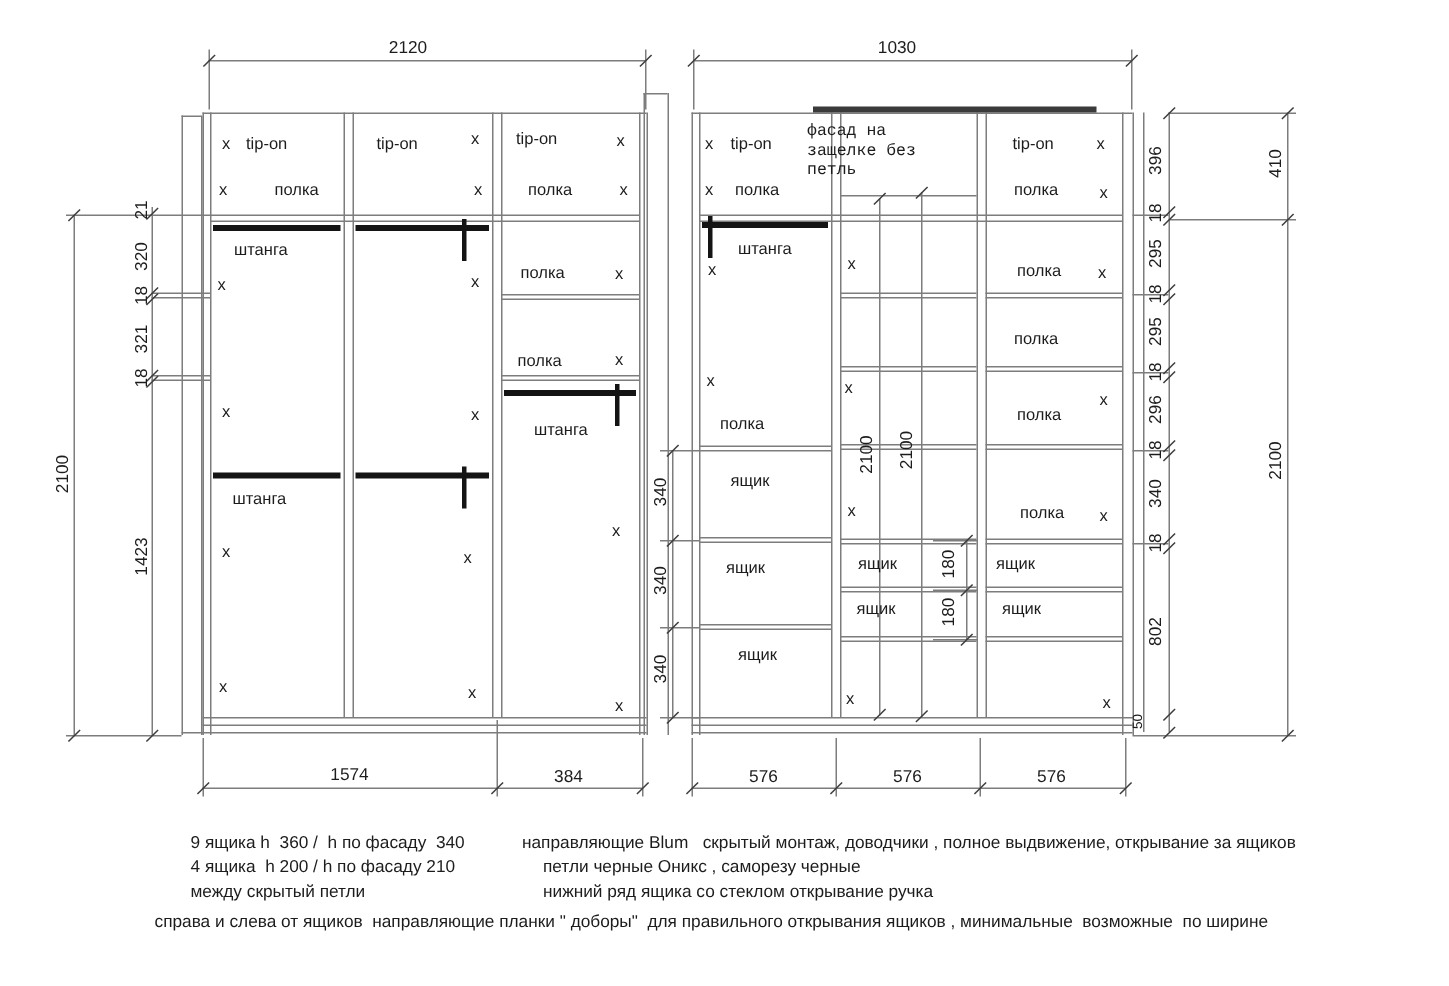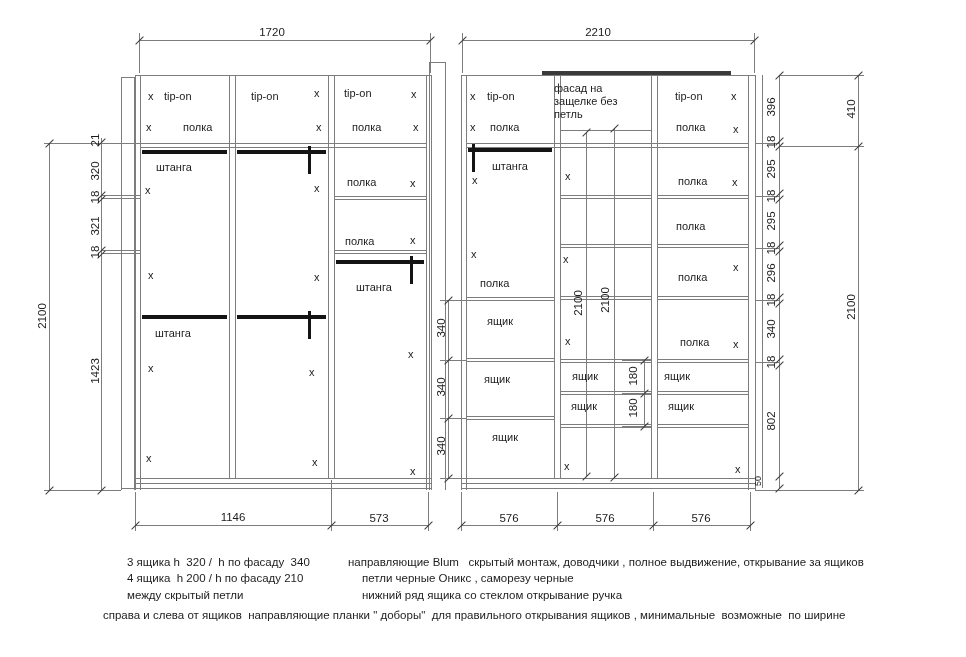--- a/index.html
+++ b/index.html
@@ -220,21 +220,21 @@
       <span class="lbl" style="left: 410px; top: 177px;">x</span>
       <span class="lbl" style="left: 345px; top: 235px;">полка</span>
       <span class="lbl" style="left: 410px; top: 234px;">x</span>
       <span class="lbl" style="left: 356px; top: 281px;">штанга</span>
       <span class="lbl" style="left: 408px; top: 348px;">x</span>
       <span class="lbl" style="left: 410px; top: 465px;">x</span>
       <span class="lbl" style="left: 470px; top: 90px;">x</span>
       <span class="lbl" style="left: 487px; top: 90px;">tip-on</span>
       <span class="lbl" style="left: 470px; top: 121px;">x</span>
       <span class="lbl" style="left: 490px; top: 121px;">полка</span>
-      <span class="lbl" style="left: 554px; top: 82px; width: 74px; white-space: normal;">фасад на защелке без петль</span>
+      <span class="lbl" style="left: 538px; top: 82px; width: 74px; white-space: normal; font-family: Liberation Mono, monospace;">фасад на защелке без петль</span>
       <span class="lbl" style="left: 675px; top: 90px;">tip-on</span>
       <span class="lbl" style="left: 731px; top: 90px;">x</span>
       <span class="lbl" style="left: 676px; top: 121px;">полка</span>
       <span class="lbl" style="left: 733px; top: 123px;">x</span>
       <span class="lbl" style="left: 492px; top: 160px;">штанга</span>
       <span class="lbl" style="left: 472px; top: 174px;">x</span>
       <span class="lbl" style="left: 471px; top: 248px;">x</span>
       <span class="lbl" style="left: 480px; top: 277px;">полка</span>
       <span class="lbl" style="left: 487px; top: 315px;">ящик</span>
       <span class="lbl" style="left: 484px; top: 373px;">ящик</span>
@@ -250,24 +250,24 @@
       <span class="lbl" style="left: 676px; top: 220px;">полка</span>
       <span class="lbl" style="left: 733px; top: 261px;">x</span>
       <span class="lbl" style="left: 678px; top: 271px;">полка</span>
       <span class="lbl" style="left: 680px; top: 336px;">полка</span>
       <span class="lbl" style="left: 733px; top: 338px;">x</span>
       <span class="lbl" style="left: 664px; top: 370px;">ящик</span>
       <span class="lbl" style="left: 668px; top: 400px;">ящик</span>
       <span class="lbl" style="left: 735px; top: 463px;">x</span>
     </div>
   <div id="dims-layer">
-      <span class="dim" style="left: 272px; top: 32px;">1720</span>
-      <span class="dim" style="left: 598px; top: 32px;">2210</span>
-      <span class="dim" style="left: 233px; top: 517px;">1146</span>
-      <span class="dim" style="left: 379px; top: 518px;">573</span>
+      <span class="dim" style="left: 272px; top: 32px;">2120</span>
+      <span class="dim" style="left: 598px; top: 32px;">1030</span>
+      <span class="dim" style="left: 233px; top: 517px;">1574</span>
+      <span class="dim" style="left: 379px; top: 518px;">384</span>
       <span class="dim" style="left: 509px; top: 518px;">576</span>
       <span class="dim" style="left: 605px; top: 518px;">576</span>
       <span class="dim" style="left: 701px; top: 518px;">576</span>
       <span class="dim rot" style="left: 42px; top: 316px;">2100</span>
       <span class="dim rot" style="left: 95px; top: 140px;">21</span>
       <span class="dim rot" style="left: 95px; top: 171px;">320</span>
       <span class="dim rot" style="left: 95px; top: 197px;">18</span>
       <span class="dim rot" style="left: 95px; top: 226px;">321</span>
       <span class="dim rot" style="left: 95px; top: 252px;">18</span>
       <span class="dim rot" style="left: 95px; top: 371px;">1423</span>
@@ -287,21 +287,21 @@
       <span class="dim rot" style="left: 771px; top: 273px;">296</span>
       <span class="dim rot" style="left: 771px; top: 300px;">18</span>
       <span class="dim rot" style="left: 771px; top: 329px;">340</span>
       <span class="dim rot" style="left: 771px; top: 362px;">18</span>
       <span class="dim rot" style="left: 771px; top: 421px;">802</span>
       <span class="dim rot" style="left: 758px; top: 481px; font-size: 9px;">50</span>
       <span class="dim rot" style="left: 851px; top: 109px;">410</span>
       <span class="dim rot" style="left: 851px; top: 307px;">2100</span>
     </div>
   <div id="notes-layer">
-      <span class="note" style="left: 127px; top: 556px;">3 ящика h  320 /  h по фасаду  340</span>
+      <span class="note" style="left: 127px; top: 556px;">9 ящика h  360 /  h по фасаду  340</span>
       <span class="note" style="left: 127px; top: 572px;">4 ящика  h 200 / h по фасаду 210</span>
       <span class="note" style="left: 127px; top: 589px;">между скрытый петли</span>
       <span class="note" style="left: 348px; top: 556px;">направляющие Blum   скрытый монтаж, доводчики , полное выдвижение, открывание за ящиков</span>
       <span class="note" style="left: 362px; top: 572px; text-align: center;">петли черные Оникс , саморезу черные</span>
       <span class="note" style="left: 362px; top: 589px;">нижний ряд ящика со стеклом открывание ручка</span>
       <span class="note" style="left: 103px; top: 609px;">справа и слева от ящиков  направляющие планки " доборы"  для правильного открывания ящиков , минимальные  возможные  по ширине</span>
     </div>
 </div>
 
 </body></html>

